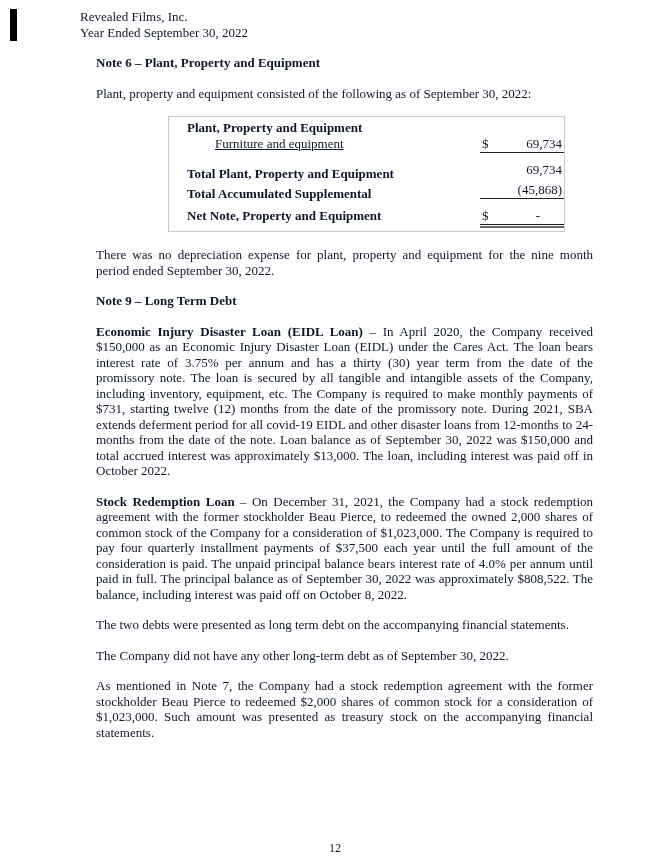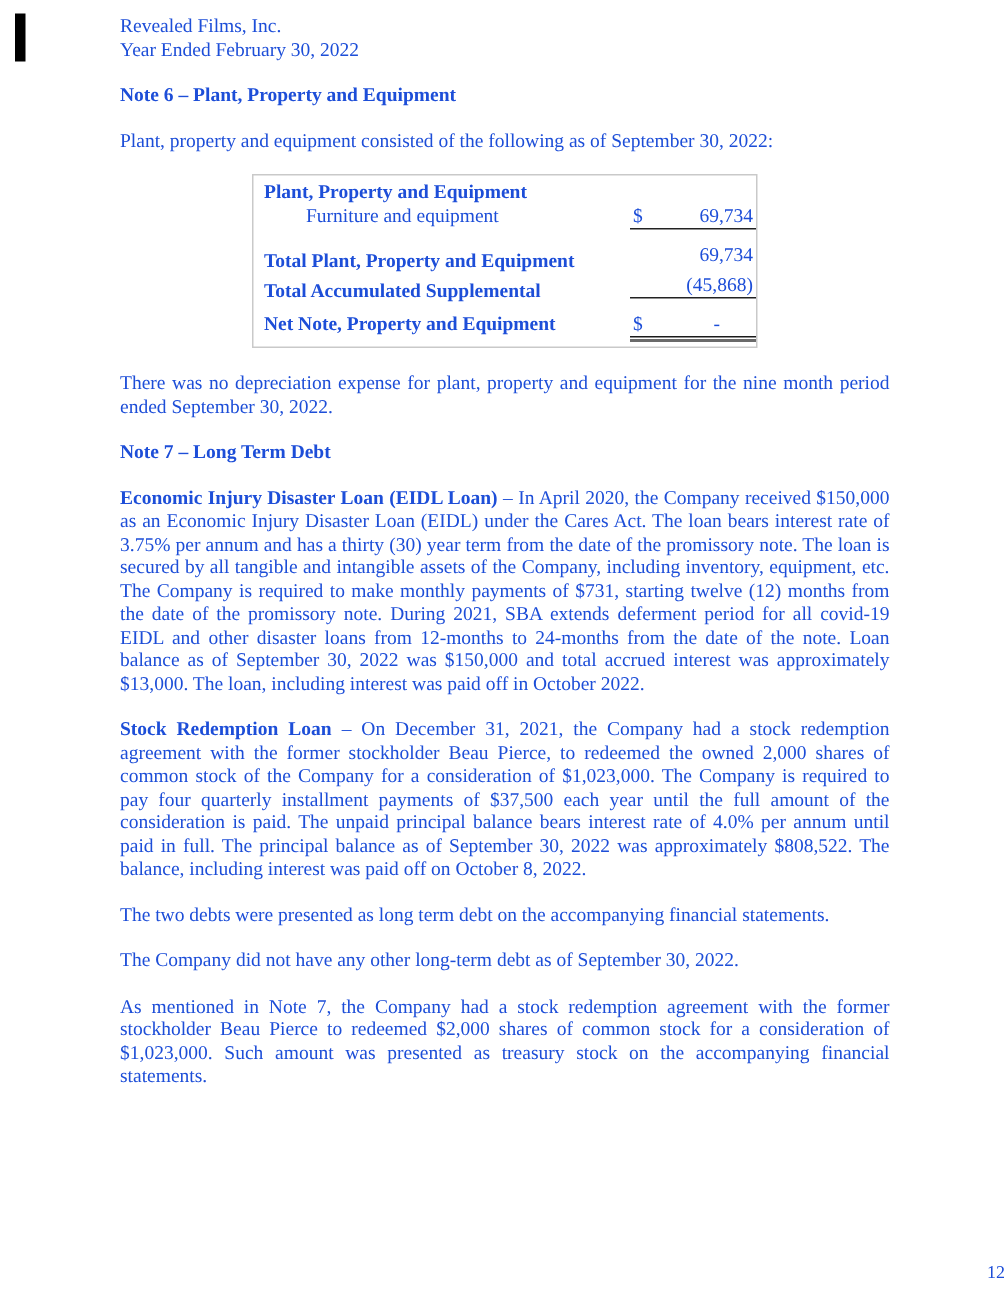--- a/index.html
+++ b/index.html
@@ -4,81 +4,81 @@
 <style>
   html, body { margin: 0; padding: 0; background: #ffffff; }
   .page {
     position: relative;
     width: 670px;
     height: 868px;
     background: #ffffff;
     font-family: "Liberation Serif", serif;
     font-size: 13px;
     line-height: 15.5px;
-    color: #1d4ed8;
+    color: #0f172a;
     overflow: hidden;
   }
   .content { position: absolute; left: 80px; top: 9px; width: 513px; }
   .block { margin: 0 0 15px 0; }
   .hdr-line { white-space: nowrap; }
   .heading { font-weight: bold; }
-  p { margin: 0 0 15px 0; }
+  p { margin: 0 0 15px 16px; }
   p.body { text-align: justify; }
 
   
   .artifact { position: absolute; left: 10px; top: 9px; width: 7px; height: 32px; background: #000; }
 
   
   .ppe-box {
     margin: 0 0 15px 88px;
-    width: 337px;
+    width: 397px;
     border: 1px solid #c9c9c9;
-    padding: 3px 0 6px 5px;
+    padding: 3px 0 6px 16px;
     box-sizing: border-box;
   }
   .trow { display: flex; align-items: baseline; line-height: 16px; }
   .tlabel { flex: 1; padding-left: 2px; }
   .bold { font-weight: bold; }
-  .indent { padding-left: 30px; }
+  .indent { padding-left: 30px; text-decoration: underline; }
   .tamt { width: 84px; display: flex; justify-content: space-between; padding: 0 2px; box-sizing: border-box; }
   .rule-under { border-bottom: 1px solid #222222; }
   .dbl { position: relative; border-bottom: 1px solid #1a1a1a; }
   .dbl::after {
     content: "";
     position: absolute;
     left: 0; right: 0; bottom: -4px;
     height: 2.5px;
     background: #6a6a6a;
   }
   .net-val { padding-right: 22px; }
   .gap-sm { height: 9px; }
   .gap-xs { height: 6px; }
 
   .page-num {
     position: absolute;
     top: 841px;
     left: 0;
     width: 670px;
-    text-align: right;
+    text-align: center;
     font-size: 12px;
     line-height: 14px;
   }
 </style>
 </head>
 <body>
 
 <div class="page">
 
   <div class="artifact"></div>
 
   <div class="content">
 
     <div class="block">
       <div class="hdr-line">Revealed Films, Inc.</div>
-      <div class="hdr-line">Year Ended February 30, 2022</div>
+      <div class="hdr-line">Year Ended September 30, 2022</div>
     </div>
 
     <p class="heading">Note 6 – Plant, Property and Equipment</p>
 
     <p>Plant, property and equipment consisted of the following as of September 30, 2022:</p>
 
     <div class="ppe-box">
       <div class="trow">
         <div class="tlabel bold">Plant, Property and Equipment</div>
       </div>
@@ -109,21 +109,21 @@
         <div class="tlabel bold">Net Note, Property and Equipment</div>
         <div class="tamt dbl">
           <span>$</span>
           <span class="net-val">-</span>
         </div>
       </div>
     </div>
 
     <p class="body">There was no depreciation expense for plant, property and equipment for the nine month period ended September 30, 2022.</p>
 
-    <p class="heading">Note 7 – Long Term Debt</p>
+    <p class="heading">Note 9 – Long Term Debt</p>
 
     <p class="body"><strong>Economic Injury Disaster Loan (EIDL Loan)</strong><span> – In April 2020, the Company received $150,000 as an Economic Injury Disaster Loan (EIDL) under the Cares Act. The loan bears interest rate of 3.75% per annum and has a thirty (30) year term from the date of the promissory note. The loan is secured by all tangible and intangible assets of the Company, including inventory, equipment, etc. The Company is required to make monthly payments of $731, starting twelve (12) months from the date of the promissory note. During 2021, SBA extends deferment period for all covid-19 EIDL and other disaster loans from 12-months to 24-months from the date of the note. Loan balance as of September 30, 2022 was $150,000 and total accrued interest was approximately $13,000. The loan, including interest was paid off in October 2022.</span></p>
 
     <p class="body"><strong>Stock Redemption Loan</strong><span> – On December 31, 2021, the Company had a stock redemption agreement with the former stockholder Beau Pierce, to redeemed the owned 2,000 shares of common stock of the Company for a consideration of $1,023,000. The Company is required to pay four quarterly installment payments of $37,500 each year until the full amount of the consideration is paid. The unpaid principal balance bears interest rate of 4.0% per annum until paid in full. The principal balance as of September 30, 2022 was approximately $808,522. The balance, including interest was paid off on October 8, 2022.</span></p>
 
     <p class="body">The two debts were presented as long term debt on the accompanying financial statements.</p>
 
     <p class="body">The Company did not have any other long-term debt as of September 30, 2022.</p>
 
 

